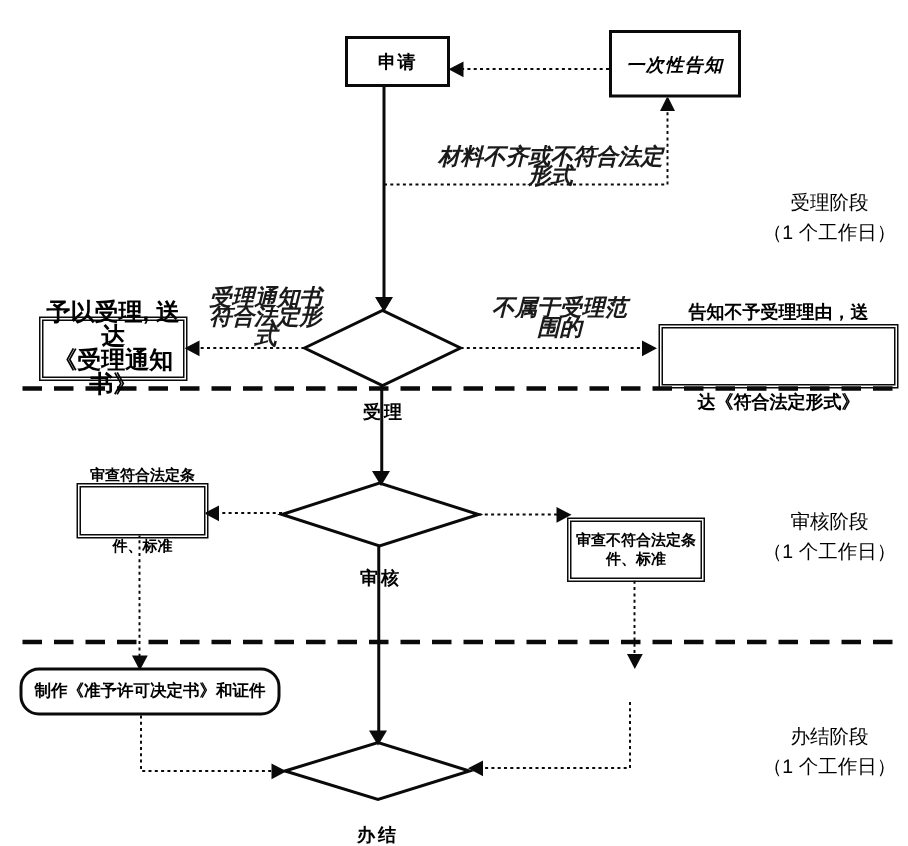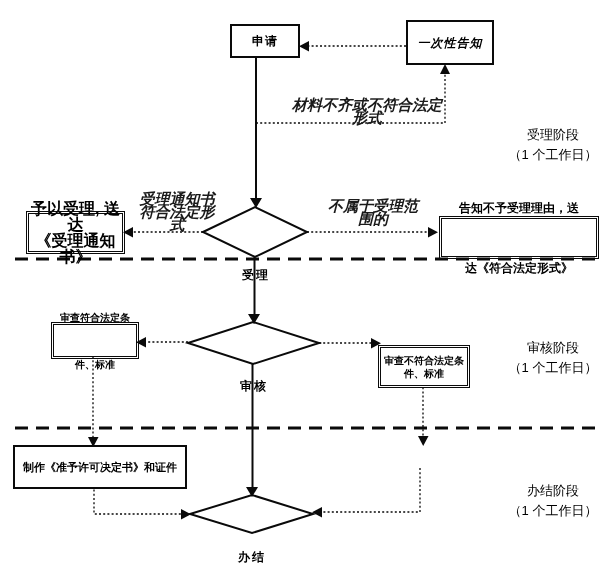--- a/index.html
+++ b/index.html
@@ -88,21 +88,21 @@
   <div class="box double small" style="left:53px;top:324px;width:84px;height:33px;gap:34px;">
     <span>审查符合法定条</span>
     <span>件、标准</span>
   </div>
 
   <div class="box double small" style="left:380px;top:323px;width:88px;height:39px;margin-top:24px;">
     <span>审查不符合法定条</span>
     <span>件、标准</span>
   </div>
 
-  <div class="box thin" style="left:13px;top:445px;width:174px;height:44px;">
+  <div class="box thin" style="left:13px;top:445px;width:174px;height:32px;border-radius:13px;">
     <span>制作《准予许可决定书》和证件</span>
   </div>
 
 
   <div class="dlabel" style="left:256px;top:232px;">受理</div>
   <div class="dlabel" style="left:254px;top:343px;">审核</div>
   <div class="dlabel" style="left:252px;top:514px;">办结</div>
 
   <div class="elabel" style="left:292px;top:99px;width:150px;">材料不齐或不符合法定形式</div>
 

